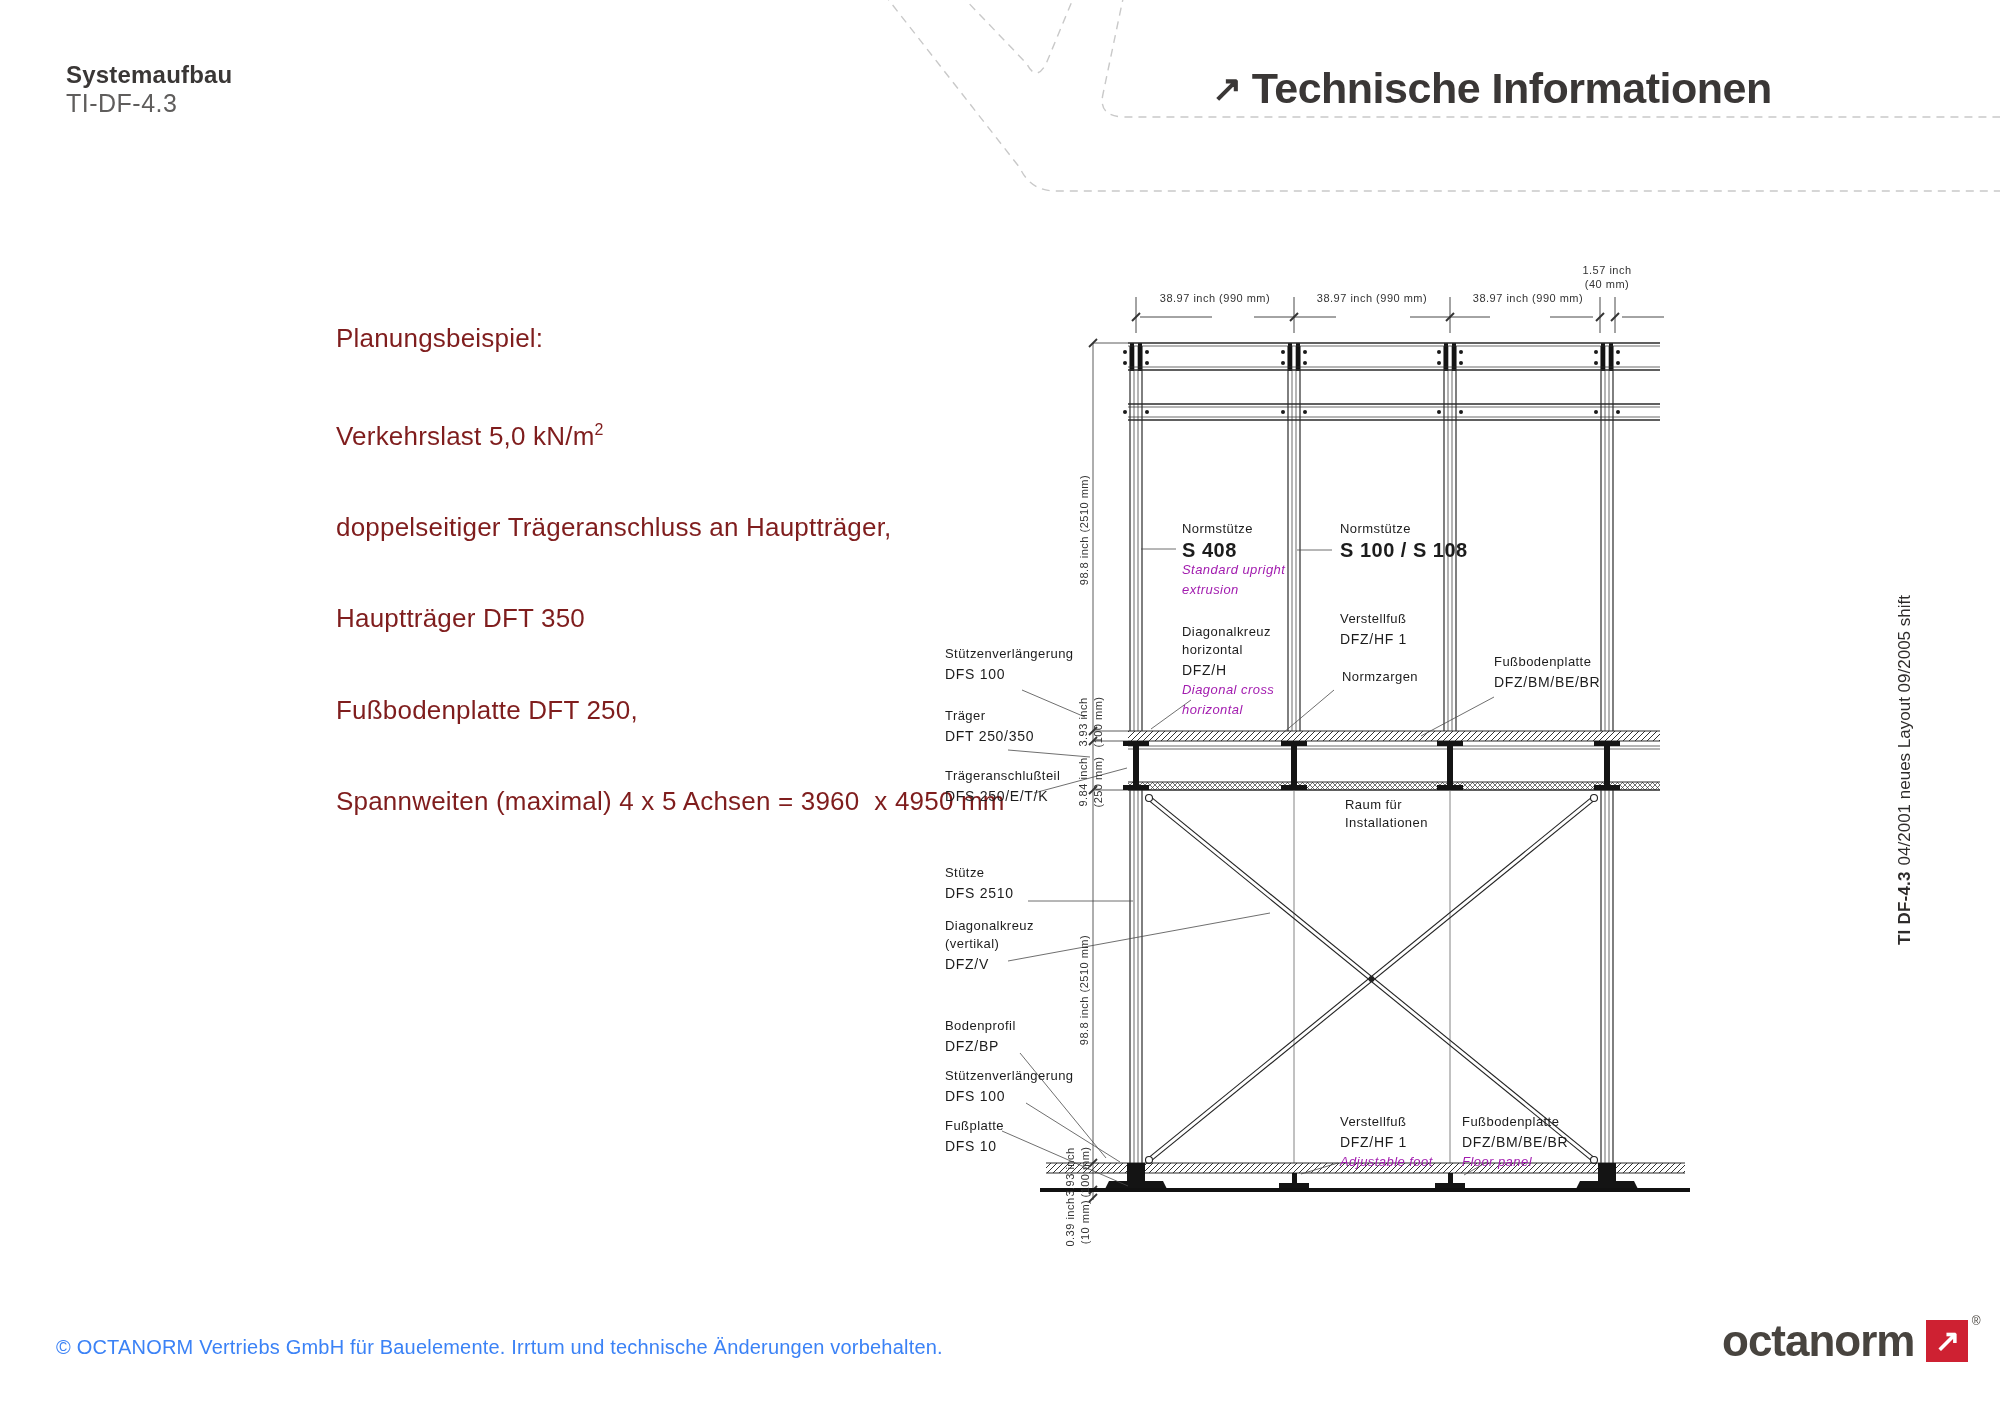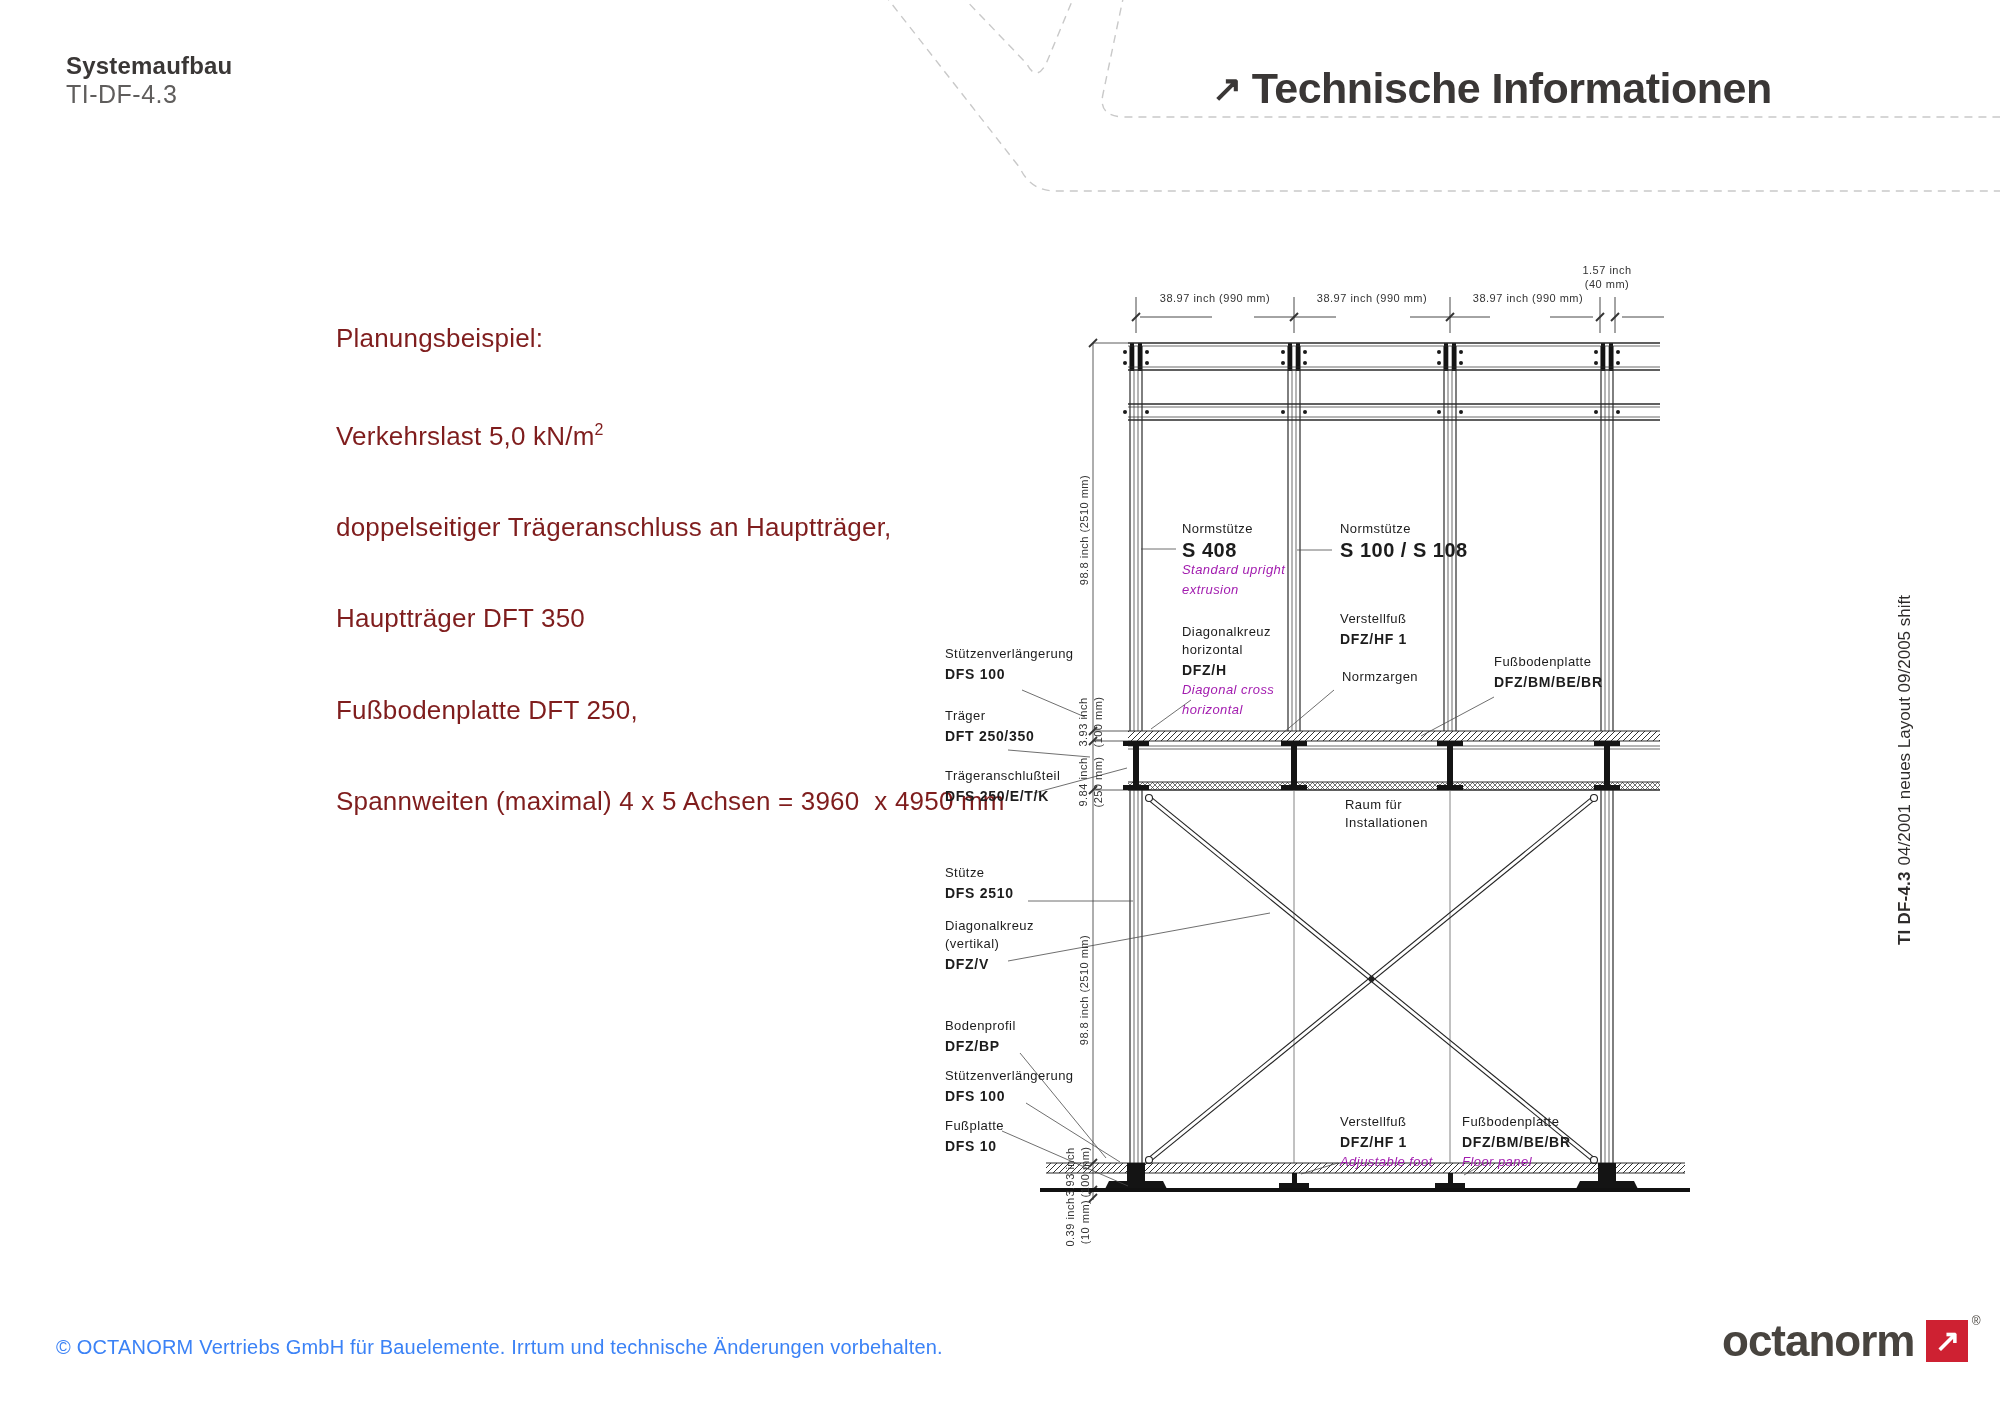--- a/index.html
+++ b/index.html
@@ -1,29 +1,29 @@
 <!DOCTYPE html>
 <html><head>
 <meta charset="utf-8">
 <style>
   html,body{margin:0;padding:0;background:#ffffff;}
   .page{position:relative;width:2000px;height:1413px;background:#ffffff;overflow:hidden;
         font-family:"Liberation Sans",sans-serif;color:#2b2b2b;}
   svg{position:absolute;left:0;top:0;}
   .hdr-left{position:absolute;left:66px;top:52px;z-index:2;}
-  .hdr-left .sec{font-size:24px;font-weight:bold;color:#3a3736;letter-spacing:.2px;}
+  .hdr-left .sec{font-size:24px;font-weight:bold;color:#3a3736;letter-spacing:.2px;margin-top:9px;}
   .hdr-left .num{font-size:25px;font-weight:400;color:#5f5d5c;letter-spacing:.5px;}
   .page-title{position:absolute;left:1212px;top:64px;z-index:2;font-size:43px;font-weight:bold;
               color:#3a3736;letter-spacing:-.5px;white-space:nowrap;}
   .page-title .arr{font-size:36px;margin-right:10px;position:relative;top:-2px;}
   .planning{position:absolute;left:336px;top:262px;z-index:2;font-size:26px;font-weight:300;
             color:#7f1d1d;line-height:30.5px;white-space:pre-wrap;letter-spacing:.2px;}
   .planning sup{font-size:16px;}
   .plabel{position:absolute;z-index:2;font-size:13px;color:#1c1c1c;letter-spacing:.45px;line-height:18px;white-space:nowrap;}
-  .plabel .code{font-weight:bold;font-size:14px;margin-top:2px;letter-spacing:.7px;}
+  .plabel .code{font-weight:normal;font-size:14px;margin-top:2px;letter-spacing:.7px;}
   .plabel .bigcode{font-weight:bold;font-size:20px;margin-top:3px;letter-spacing:.5px;}
   .plabel .en{font-style:italic;color:#a21caf;margin-top:2px;}
   .sidebar-note{position:absolute;left:1905px;top:770px;z-index:2;white-space:nowrap;
                 transform:translate(-50%,-50%) rotate(-90deg);font-size:17px;color:#2e2c2b;}
   .sidebar-note b{letter-spacing:.2px;}
   .sidebar-note span{margin-left:6px;}
   .footer-copy{position:absolute;left:56px;top:1336px;z-index:2;font-size:20px;color:#3b82f6;letter-spacing:.2px;}
   .brand{position:absolute;left:1722px;top:1316px;z-index:2;display:flex;align-items:center;}
   .brand .word{font-size:44px;font-weight:bold;color:#48443f;letter-spacing:-1px;}
   .brand .sq{position:relative;width:42px;height:42px;margin-left:12px;display:flex;

